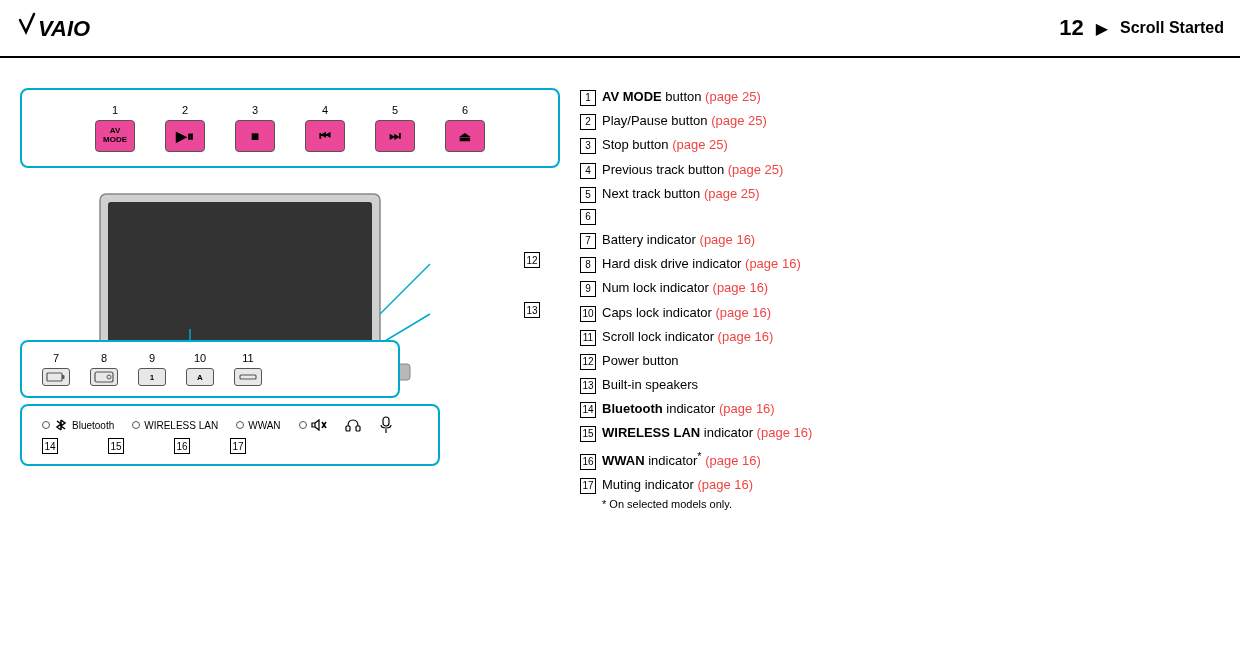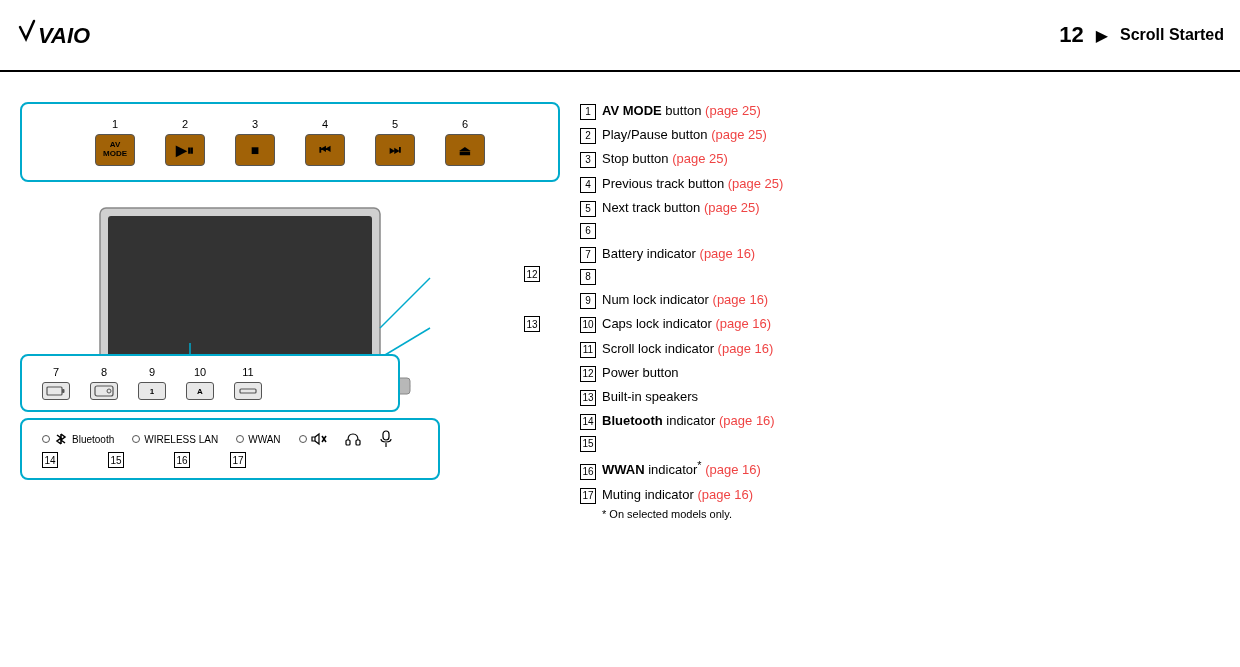--- a/index.html
+++ b/index.html
@@ -13,21 +13,21 @@
       position: relative;
     }
 
     
     .header {
       display: flex;
       align-items: center;
       justify-content: space-between;
       border-bottom: 2px solid #000;
       padding: 8px 16px;
-      height: 72px;
+      height: 58px;
     }
     .logo-area {
       display: flex;
       align-items: center;
     }
     .header-right {
       display: flex;
       align-items: center;
       gap: 12px;
     }
@@ -92,21 +92,21 @@
     .btn-icon {
       width: 40px;
       height: 32px;
       border: 1.5px solid #555;
       border-radius: 4px;
       display: flex;
       align-items: center;
       justify-content: center;
       font-size: 10px;
       font-weight: bold;
-      background: #a16207;
+      background: #ec4899;
     }
 
     
     .indicator-bar-diagram {
       border: 2px solid #00aacc;
       border-radius: 8px;
       padding: 10px 20px;
       background: #fff;
       position: relative;
       width: 380px;
@@ -511,20 +511,21 @@
         <div class="desc-num-box">6</div>
       </li>
 
       <li class="desc-item">
         <div class="desc-num-box">7</div>
         <span class="desc-text">Battery indicator <span class="link">(page 16)</span></span>
       </li>
 
       <li class="desc-item">
         <div class="desc-num-box">8</div>
+        <span class="desc-text">Hard disk drive indicator <span class="link">(page 16)</span></span>
       </li>
 
       <li class="desc-item">
         <div class="desc-num-box">9</div>
         <span class="desc-text">Num lock indicator <span class="link">(page 16)</span></span>
       </li>
 
       <li class="desc-item">
         <div class="desc-num-box">10</div>
         <span class="desc-text">Caps lock indicator <span class="link">(page 16)</span></span>
@@ -545,20 +546,21 @@
         <span class="desc-text">Built-in speakers</span>
       </li>
 
       <li class="desc-item">
         <div class="desc-num-box">14</div>
         <span class="desc-text"><span class="label">Bluetooth</span> indicator <span class="link">(page 16)</span></span>
       </li>
 
       <li class="desc-item">
         <div class="desc-num-box">15</div>
+        <span class="desc-text"><span class="label">WIRELESS LAN</span> indicator <span class="link">(page 16)</span></span>
       </li>
 
       <li class="desc-item">
         <div class="desc-num-box">16</div>
         <span class="desc-text"><span class="label">WWAN</span> indicator<sup>*</sup> <span class="link">(page 16)</span></span>
       </li>
 
       <li class="desc-item">
         <div class="desc-num-box">17</div>
         <span class="desc-text">Muting indicator <span class="link">(page 16)</span></span>

